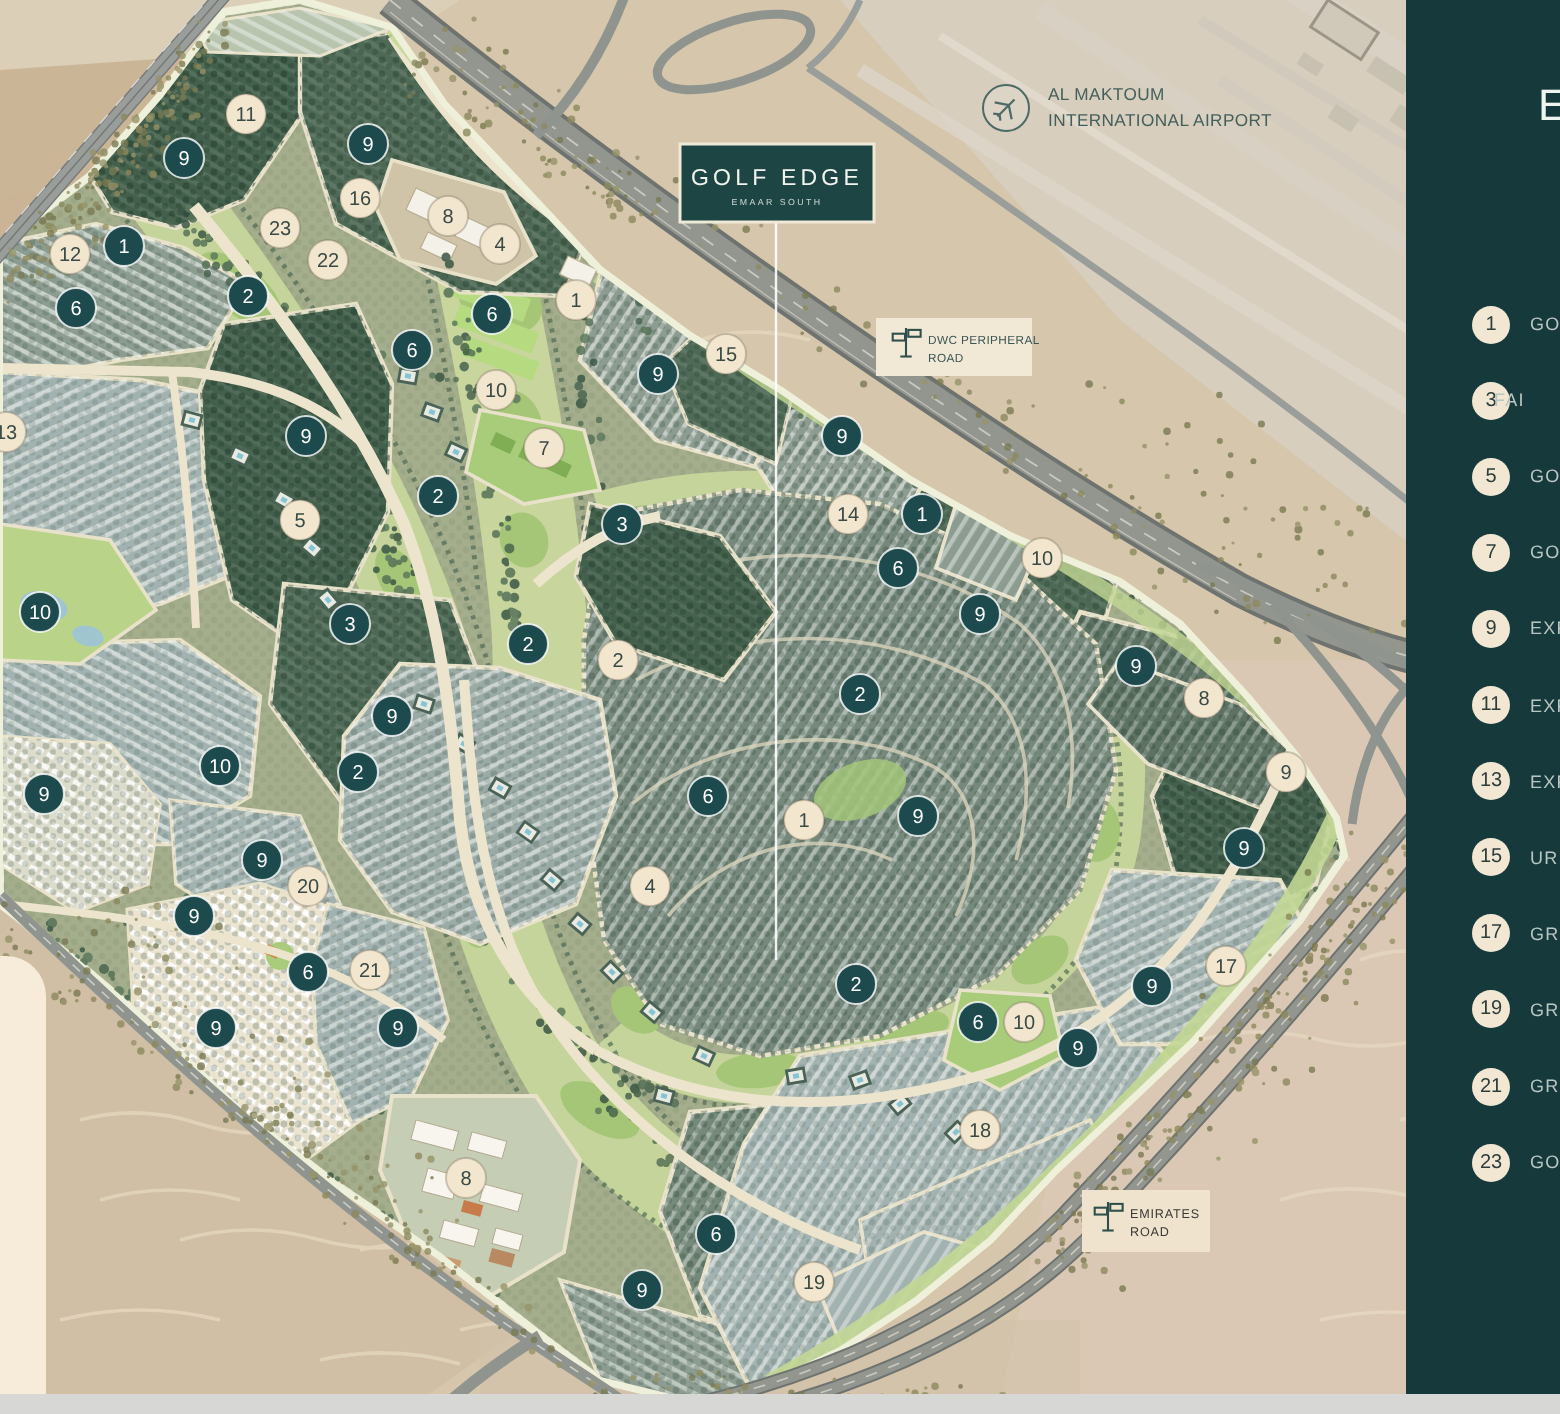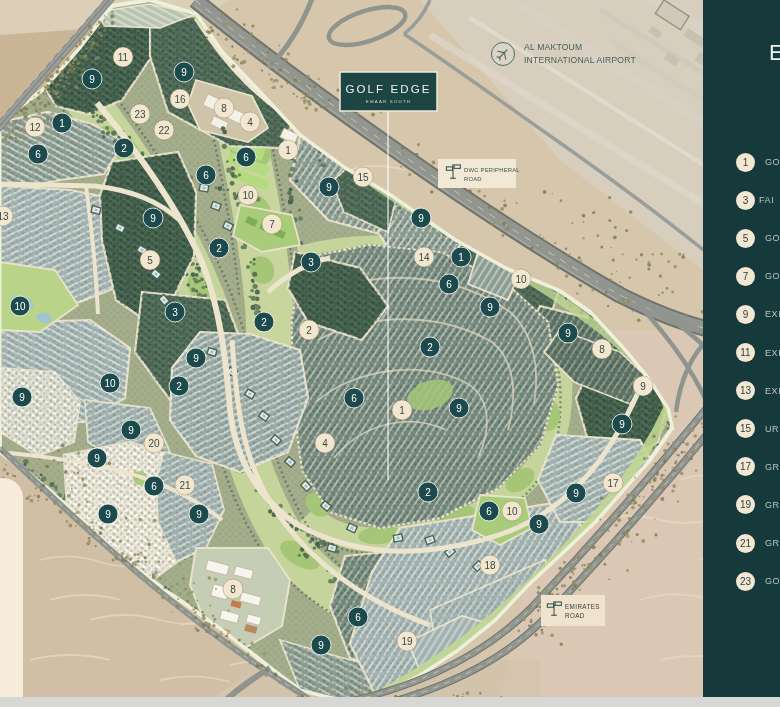--- a/index.html
+++ b/index.html
@@ -2204,21 +2204,21 @@
         <path d="M0,-6 L0,6 M0,-2 L-6,2 M0,-2 L6,2 M0,4.5 L-2.5,6.5 M0,4.5 L2.5,6.5"></path>
       </g>
 <text x="524" y="50" font-family="Liberation Sans, sans-serif" font-size="8.6" letter-spacing="0.2" fill="#43605c">AL MAKTOUM</text>
 <text x="524" y="63" font-family="Liberation Sans, sans-serif" font-size="8.6" letter-spacing="0.2" fill="#43605c">INTERNATIONAL AIRPORT</text>
 </svg>
 <div style="position:absolute;left:703px;top:0;width:77px;height:697px;background:#16393b;overflow:hidden;">
       <div style="position:absolute;left:66px;top:40px;font-size:22px;font-weight:400;color:#eef4ee;">E</div>
       <div style="position:absolute;left:33px;top:152.5px;width:19px;height:19px;border-radius:50%;background:#f2e7d3;color:#2c3e3c;font-size:10px;line-height:19px;text-align:center;">1</div>
       <div style="position:absolute;left:62px;top:157.0px;font-size:9px;letter-spacing:0.6px;color:#b9c7c2;">GOL</div>
       <div style="position:absolute;left:33px;top:190.6px;width:19px;height:19px;border-radius:50%;background:#f2e7d3;color:#2c3e3c;font-size:10px;line-height:19px;text-align:center;">3</div>
-      <div style="position:absolute;left:56px;top:195.1px;font-size:9px;letter-spacing:0.6px;color:#b9c7c2;">FAI</div>
+      <div style="position:absolute;left:44px;top:195.1px;font-size:9px;letter-spacing:0.6px;color:#b9c7c2;">FAI</div>
       <div style="position:absolute;left:33px;top:228.7px;width:19px;height:19px;border-radius:50%;background:#f2e7d3;color:#2c3e3c;font-size:10px;line-height:19px;text-align:center;">5</div>
       <div style="position:absolute;left:62px;top:233.2px;font-size:9px;letter-spacing:0.6px;color:#b9c7c2;">GOL</div>
       <div style="position:absolute;left:33px;top:266.8px;width:19px;height:19px;border-radius:50%;background:#f2e7d3;color:#2c3e3c;font-size:10px;line-height:19px;text-align:center;">7</div>
       <div style="position:absolute;left:62px;top:271.3px;font-size:9px;letter-spacing:0.6px;color:#b9c7c2;">GOL</div>
       <div style="position:absolute;left:33px;top:304.9px;width:19px;height:19px;border-radius:50%;background:#f2e7d3;color:#2c3e3c;font-size:10px;line-height:19px;text-align:center;">9</div>
       <div style="position:absolute;left:62px;top:309.4px;font-size:9px;letter-spacing:0.6px;color:#b9c7c2;">EXP</div>
       <div style="position:absolute;left:33px;top:343.0px;width:19px;height:19px;border-radius:50%;background:#f2e7d3;color:#2c3e3c;font-size:10px;line-height:19px;text-align:center;">11</div>
       <div style="position:absolute;left:62px;top:347.5px;font-size:9px;letter-spacing:0.6px;color:#b9c7c2;">EXP</div>
       <div style="position:absolute;left:33px;top:381.1px;width:19px;height:19px;border-radius:50%;background:#f2e7d3;color:#2c3e3c;font-size:10px;line-height:19px;text-align:center;">13</div>
       <div style="position:absolute;left:62px;top:385.6px;font-size:9px;letter-spacing:0.6px;color:#b9c7c2;">EXP</div>

